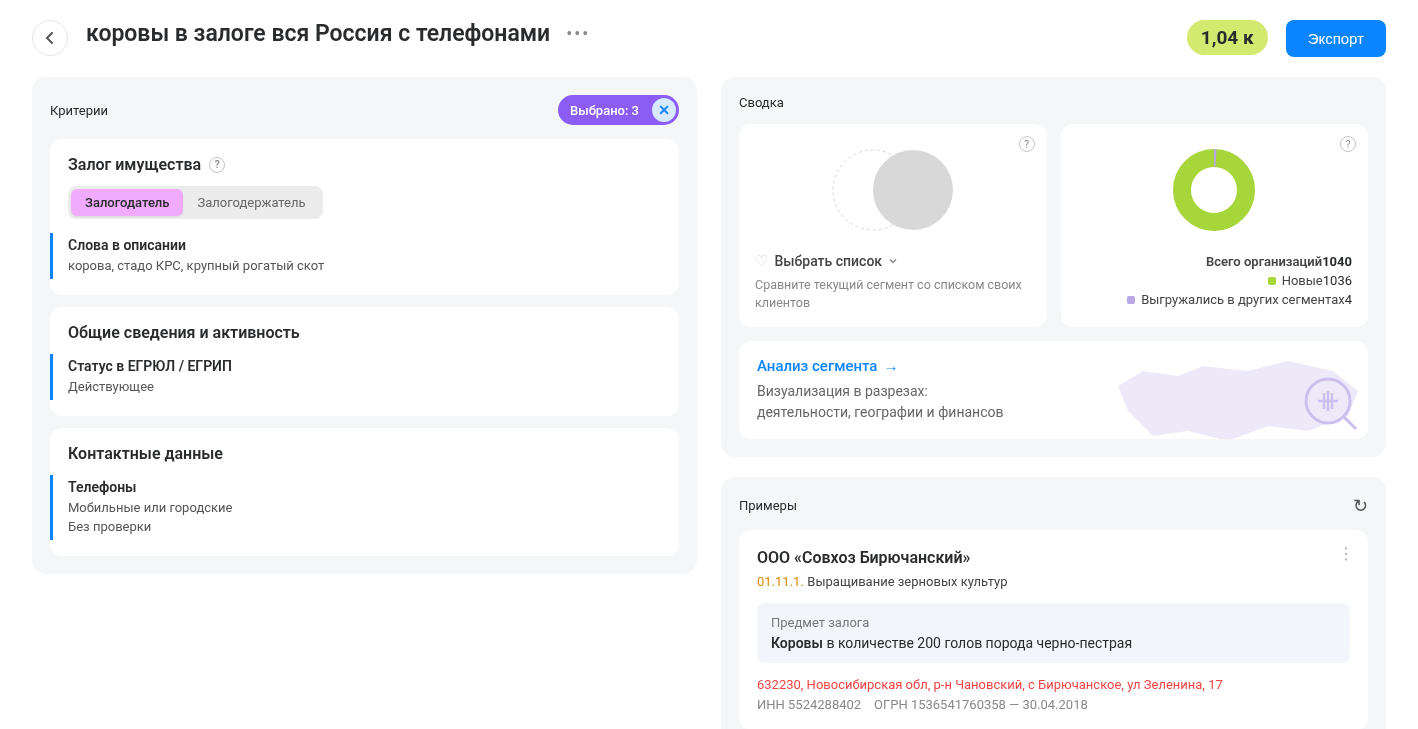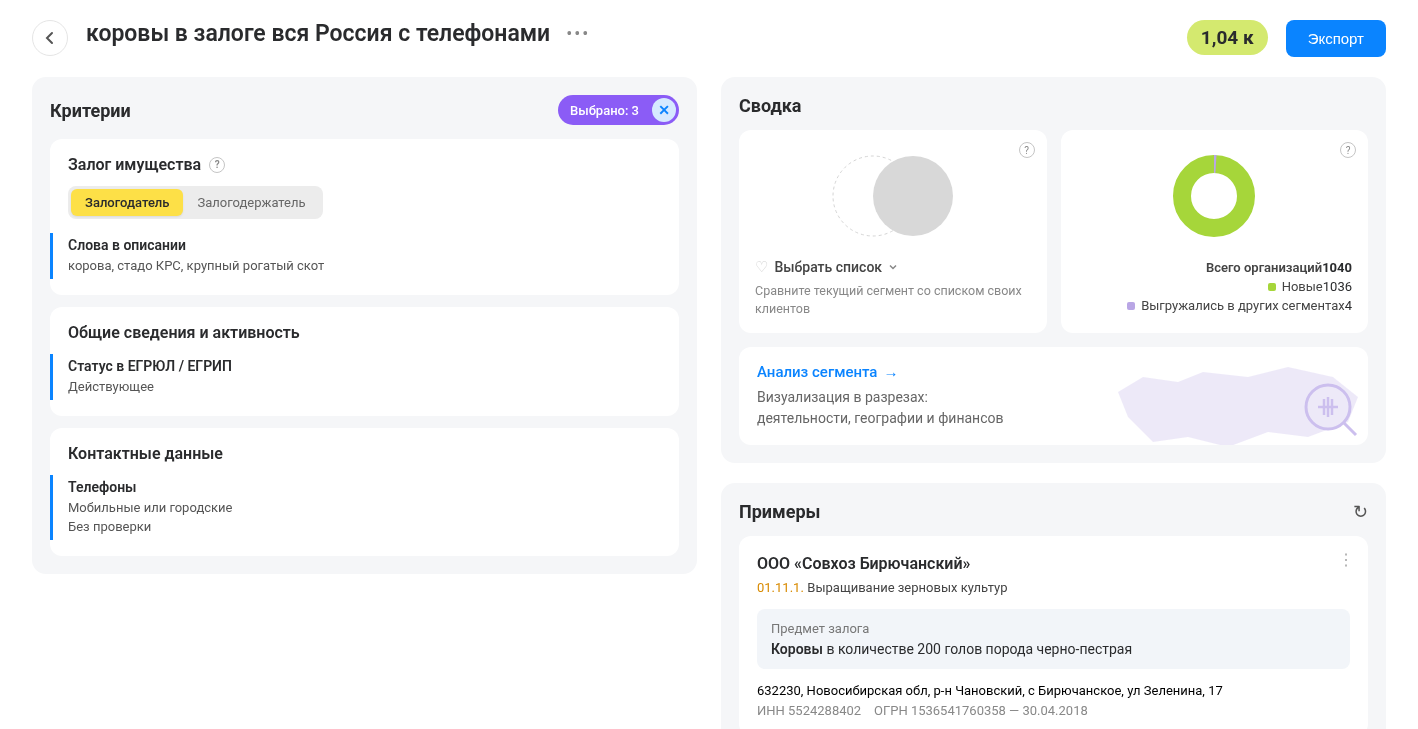--- a/index.html
+++ b/index.html
@@ -8,31 +8,31 @@
 .back-btn{width:36px;height:36px;border-radius:50%;border:1px solid #e5e5e5;background:#fff;display:flex;align-items:center;justify-content:center;cursor:pointer}
 .title-wrap{display:flex;align-items:center;gap:16px;flex:1}
 .page-title{font-size:23px;font-weight:600}
 .more-btn{color:#888;font-size:18px;cursor:pointer;letter-spacing:2px}
 .counter{background:#d4e96f;padding:6px 14px;border-radius:18px;font-weight:700;font-size:19px}
 .export-btn{background:#0a84ff;color:#fff;border:none;padding:10px 22px;border-radius:8px;font-size:15px;font-weight:500;cursor:pointer}
 .content{display:flex;gap:24px;padding:0 32px 32px}
 .col{flex:1;display:flex;flex-direction:column;gap:20px;min-width:0}
 .panel{background:#f5f6f8;border-radius:14px;padding:18px}
 .panel-header{display:flex;justify-content:space-between;align-items:center;margin-bottom:14px}
-.panel-title{font-size:18px;font-weight:700}
+.panel-title{font-size:13px;font-weight:400}
 .pill{display:flex;align-items:center;gap:0;background:#8b5cf6;color:#fff;border-radius:16px;font-size:13px;font-weight:500;overflow:hidden}
 .pill-text{padding:4px 10px 4px 12px}
 .pill-close{width:24px;height:24px;border-radius:50%;background:#d6e9ff;margin:3px;display:flex;align-items:center;justify-content:center;color:#0a84ff;font-weight:700;cursor:pointer;font-size:14px}
 .card{background:#fff;border-radius:12px;padding:16px 18px;margin-bottom:12px}
 .card:last-child{margin-bottom:0}
 .card-title{font-size:16px;font-weight:600;margin-bottom:12px;display:flex;align-items:center;gap:8px}
 .help-icon{width:16px;height:16px;border:1px solid #c5c5c5;border-radius:50%;display:inline-flex;align-items:center;justify-content:center;font-size:10px;color:#888;cursor:pointer}
 .seg-control{display:inline-flex;background:#ececec;border-radius:8px;padding:3px;margin-bottom:14px}
 .seg-btn{padding:6px 14px;border-radius:6px;font-size:13px;cursor:pointer;color:#666}
-.seg-btn.active{background:#fde047;color:#2a2b2d;font-weight:500;box-shadow:0 1px 2px rgba(0,0,0,.08)}
+.seg-btn.active{background:#f0abfc;color:#2a2b2d;font-weight:500;box-shadow:0 1px 2px rgba(0,0,0,.08)}
 .crit-item{border-left:3px solid #0a84ff;padding:4px 0 4px 12px;margin-left:-18px;padding-left:15px}
 .crit-label{font-size:14px;font-weight:600;margin-bottom:4px}
 .crit-value{font-size:13px;color:#555;line-height:1.4}
 .summary-row{display:flex;gap:14px}
 .summary-card{flex:1;background:#fff;border-radius:12px;padding:16px;position:relative}
 .help-corner{position:absolute;top:12px;right:12px}
 .venn{height:100px;display:flex;align-items:center;justify-content:center;margin-bottom:12px}
 .venn svg{width:150px;height:100px}
 .choose-line{display:flex;align-items:center;gap:6px;font-size:14px;font-weight:500;color:#444;cursor:pointer;margin-bottom:6px}
 .heart-icon{color:#d0d0d0;font-size:15px}
@@ -50,21 +50,21 @@
 .analysis-desc{font-size:14px;color:#666;line-height:1.5}
 .map-bg{position:absolute;right:0;top:0;bottom:0;width:260px;opacity:.45}
 .example-card{background:#fff;border-radius:12px;padding:18px;position:relative}
 .ex-title{font-size:16px;font-weight:600;margin-bottom:6px}
 .ex-code{color:#d88a00;font-size:13px}
 .ex-activity{font-size:13px;color:#444}
 .pledge-box{background:#f2f5f9;border-radius:8px;padding:12px 14px;margin:14px 0}
 .pledge-label{font-size:13px;color:#777;margin-bottom:5px}
 .pledge-text{font-size:14px}
 .pledge-text b{font-weight:600}
-.addr{color:#000000;font-size:13px;margin-bottom:5px}
+.addr{color:#ef4444;font-size:13px;margin-bottom:5px}
 .ids{color:#888;font-size:13px}
 .refresh-icon{cursor:pointer;font-size:18px;color:#555}
 .kebab{position:absolute;top:14px;right:14px;color:#aaa;cursor:pointer;font-size:16px}
 </style>
 </head>
 <body>
 
 <div class="header">
   <button class="back-btn">
     <svg width="16" height="16" viewBox="0 0 16 16">

